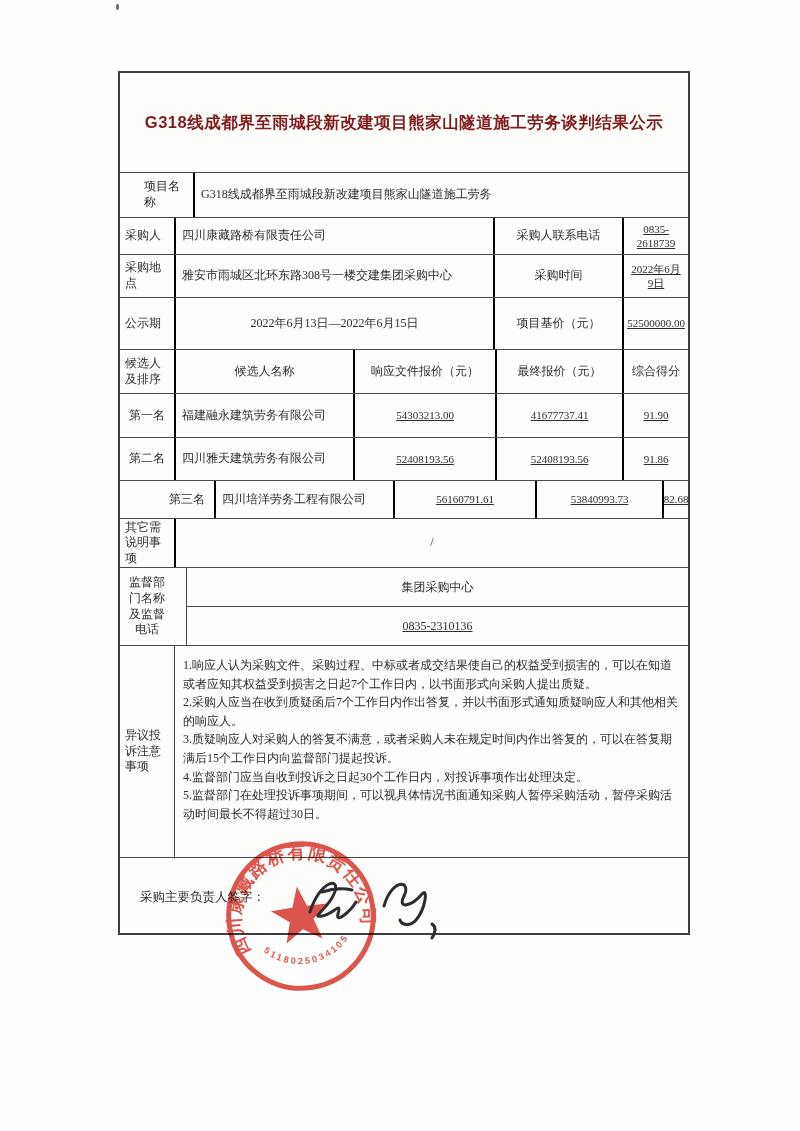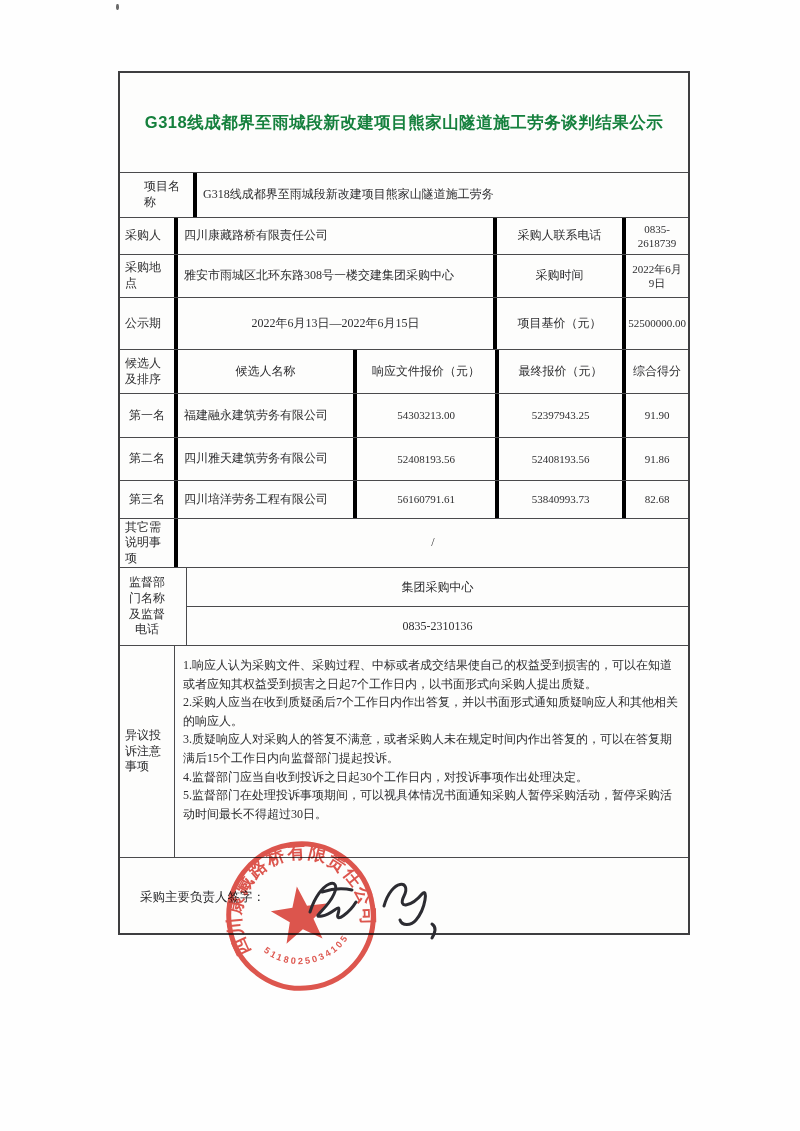--- a/index.html
+++ b/index.html
@@ -6,39 +6,39 @@
   html,body { width:800px; background:#ffffff; }
   body { font-family:"Liberation Serif","DejaVu Serif",serif; color:#2d2d2f; }
   .page { position:relative; width:800px; height:1131px; background:#fefefe; overflow:hidden; }
   .speck { position:absolute; left:116px; top:4px; width:3px; height:6px; background:#6b6b6b; border-radius:40%; }
 
   .doc { position:absolute; left:118px; top:71px; width:572px; height:864px;
          border:2px solid #3e3e40; background:#fdfdfc; }
   .row { display:flex; width:100%; border-top:1px solid #4a4a4c; }
   .row.first { border-top:none; }
   .cell { display:flex; align-items:center; font-size:12px; line-height:1.3;
-          padding:2px 6px; overflow:hidden; border-left:4px solid #000000; }
+          padding:2px 6px; overflow:hidden; border-left:2px solid #000000; }
   .cell.nb { border-left:none; }
   .lab { width:54px; flex:none; padding:2px 5px; }
   .ctr { justify-content:center; text-align:center; }
   .lft { justify-content:flex-start; text-align:left; }
-  .sm  { font-size:11px; }
+  .sm  { font-size:11px;text-decoration:underline; }
 
   .title-row { height:99px; align-items:center; justify-content:center; }
   .doc-title { width:100%; text-align:center; font-family:"Liberation Sans","DejaVu Sans",sans-serif;
-               font-weight:600; font-size:16.5px; letter-spacing:0.5px; color:#15803d; }
+               font-weight:600; font-size:16.5px; letter-spacing:0.5px; color:#7f1d1d; }
 
   .h-name  { height:45px;padding-left:19px; }
   .h-buyer { height:37px; }
   .h-loc   { height:43px; }
   .h-per   { height:52px; }
   .h-hdr   { height:44px; }
   .h-c1    { height:44px; }
   .h-c2    { height:43px; }
-  .h-c3    { height:38px; }
+  .h-c3    { height:38px;padding-left:40px; }
   .h-other { height:49px; }
   .h-sup   { height:78px;gap:12px; }
   .h-note  { height:212px; }
   .h-sign  { height:80px; }
 
   
   .w-val   { width:319px; flex:none; }
   .w-lab2  { width:129px; flex:none; }
   .w-val2  { flex:1; }
   
@@ -106,21 +106,21 @@
       <div class="cell ctr c-name">候选人名称</div>
       <div class="cell ctr c-bid">响应文件报价（元）</div>
       <div class="cell ctr c-fin">最终报价（元）</div>
       <div class="cell ctr c-score">综合得分</div>
     </div>
 
     <div class="row h-c1">
       <div class="cell lab nb ctr">第一名</div>
       <div class="cell lft c-name">福建融永建筑劳务有限公司</div>
       <div class="cell ctr c-bid sm">54303213.00</div>
-      <div class="cell ctr c-fin sm">52397943.25</div>
+      <div class="cell ctr c-fin sm">41677737.41</div>
       <div class="cell ctr c-score sm">91.90</div>
     </div>
     <div class="row h-c2">
       <div class="cell lab nb ctr">第二名</div>
       <div class="cell lft c-name">四川雅天建筑劳务有限公司</div>
       <div class="cell ctr c-bid sm">52408193.56</div>
       <div class="cell ctr c-fin sm">52408193.56</div>
       <div class="cell ctr c-score sm">91.86</div>
     </div>
     <div class="row h-c3">

